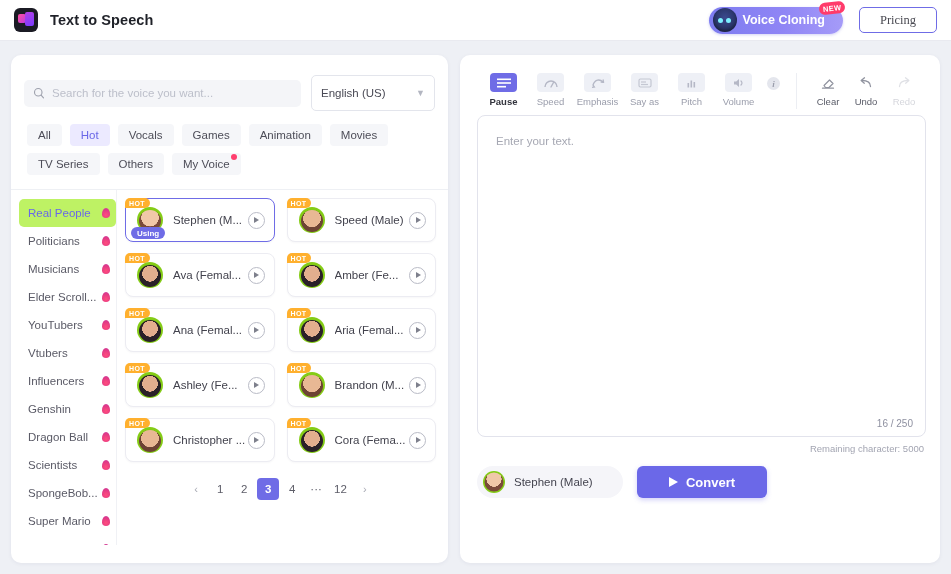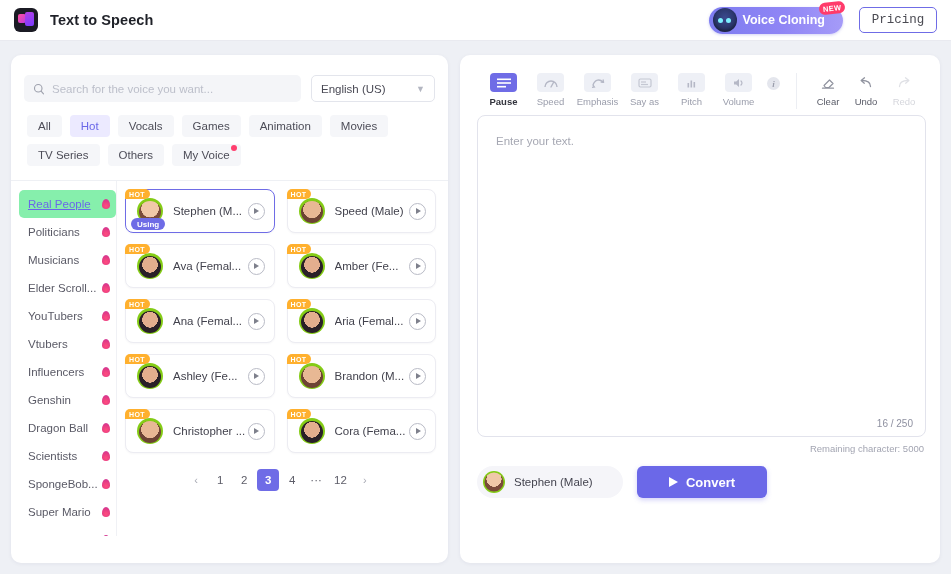--- a/index.html
+++ b/index.html
@@ -58,21 +58,21 @@
   .new-badge {
     position: absolute; right: -2px; top: -5px;
     background: #ff3b6b; color: #fff; font-size: 7.5px; font-weight: 700;
     padding: 1.5px 4px; border-radius: 7px; letter-spacing: .3px;
     transform: rotate(-6deg);
   }
   .pricing-btn {
     width: 78px; height: 26px; border: 1px solid #6f6ce6; border-radius: 5px;
     background: #fff; color: #4a4a52; font-size: 12.5px; cursor: pointer;
     display: flex; align-items: center; justify-content: center;
-    font-family: Liberation Mono, monospace;
+    font-family: Liberation Serif, serif;
   }
 
   
   .left-panel {
     position: absolute; left: 11px; top: 55px; width: 437px; height: 508px;
     background: #fff; border-radius: 10px; box-shadow: 0 1px 4px rgba(40,40,80,.06);
     overflow: hidden;
   }
   .right-panel {
     position: absolute; left: 460px; top: 55px; width: 480px; height: 508px;
@@ -84,21 +84,21 @@
   .search-box {
     flex: 1; height: 27px; background: #f4f5f8; border-radius: 5px;
     display: flex; align-items: center; padding: 0 9px; gap: 7px;
   }
   .search-box input {
     flex: 1; border: none; background: transparent; outline: none;
     font-size: 11.5px; color: #3a3a44; font-family: "Liberation Sans", sans-serif;
   }
   .search-box input::placeholder { color: #bcbfca; }
   .lang-select {
-    width: 124px; height: 27px; border: 1px solid #e3e5ec; border-radius: 5px;
+    width: 124px; height: 36px; border: 1px solid #e3e5ec; border-radius: 5px;
     display: flex; align-items: center; padding: 0 9px; cursor: pointer;
     font-size: 11.5px; color: #4a4a55;
   }
   .lang-select .chev { margin-left: auto; color: #b3b6c1; font-size: 9px; }
 
   
   .chips { display: flex; flex-wrap: wrap; gap: 7px 8px; padding: 13px 13px 0 16px; }
   .chip {
     height: 22px; padding: 0 11px; border-radius: 4px; background: #f5f6f9;
     color: #4d4d58; font-size: 11.5px; display: flex; align-items: center;
@@ -115,21 +115,21 @@
   .left-body { display: flex; height: 355px; }
   .cat-list {
     width: 106px; padding: 9px 0 0 8px; overflow: hidden;
     border-right: 1px solid #f0f1f5;
   }
   .cat-item {
     display: flex; align-items: center; height: 28px; padding: 0 6px 0 9px;
     border-radius: 5px; font-size: 11.5px; color: #5a5a66; cursor: pointer;
     margin-bottom: 0px;
   }
-  .cat-item.active { background: #86efac; color: #6a67e8; text-decoration: underline; }
+  .cat-item.active { background: #bef264; color: #6a67e8; }
   .cat-item .label { white-space: nowrap; overflow: hidden; text-overflow: ellipsis; }
   .flame {
     margin-left: auto; width: 8px; height: 10px; flex: none;
     background: radial-gradient(circle at 50% 70%, #ff4d7d 0%, #e23a86 60%, #c93ba0 100%);
     border-radius: 50% 50% 50% 50% / 62% 62% 38% 38%;
     transform: rotate(0deg);
   }
 
   
   .voice-area { flex: 1; padding: 8px 12px 0 8px; }

